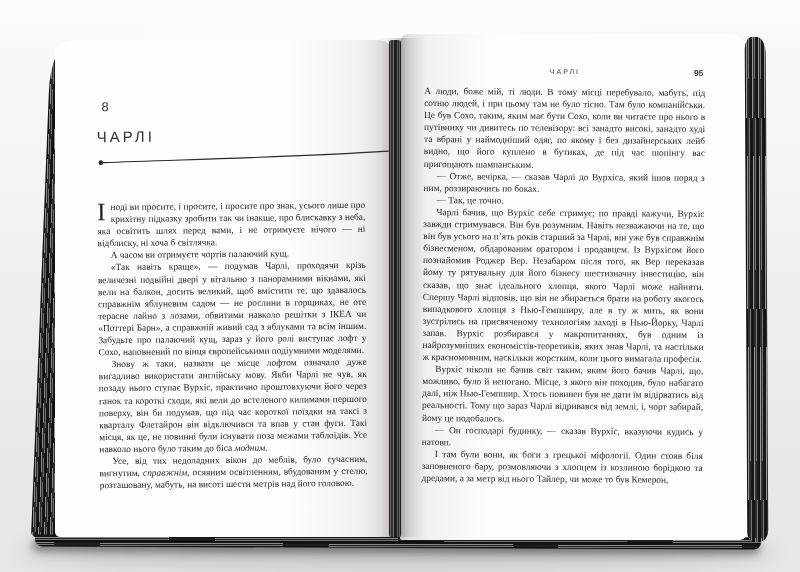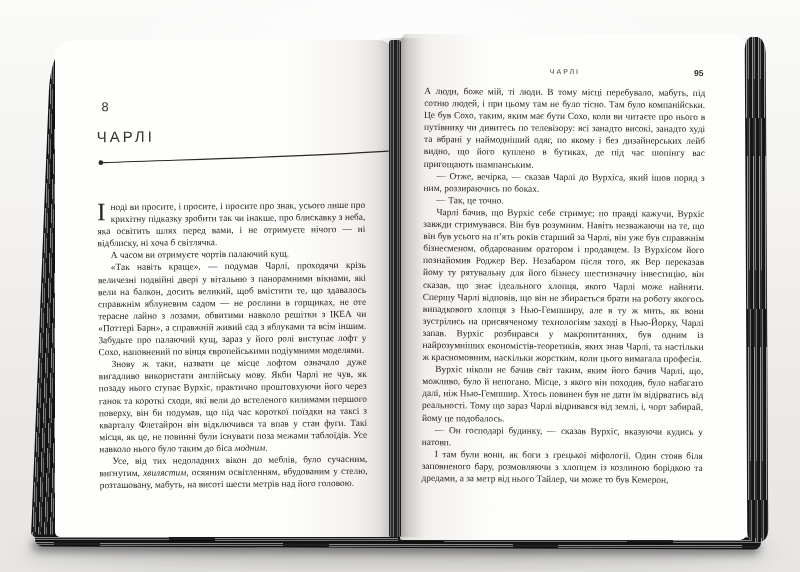--- a/index.html
+++ b/index.html
@@ -107,21 +107,21 @@
       <div class="chapter-title">ЧАРЛІ</div>
       <svg class="chapter-rule" width="294" height="16" viewBox="0 0 294 16">
         <circle cx="4" cy="11.5" r="2.3" fill="#2c2825"></circle>
         <path d="M6 11.5 C 90 9, 190 8, 292 2.5" stroke="#2c2825" stroke-width="1.1" fill="none"></path>
       </svg>
       <div class="body-text left-body">
         <p class="para flush"><span class="dropcap">І</span><span>ноді ви просите, і просите, і просите про знак, усього лише про крихітну підказку зробити так чи інакше, про блискавку з неба, яка освітить шлях перед вами, і не отримуєте нічого — ні відблиску, ні хоча б світлячка.</span></p>
         <p class="para">А часом ви отримуєте чортів палаючий кущ.</p>
         <p class="para">«Так навіть краще», — подумав Чарлі, проходячи крізь величезні подвійні двері у вітальню з панорамними вікнами, які вели на балкон, досить великий, щоб вмістити те, що здавалось справжнім яблуневим садом — не рослини в горщиках, не оте терасне лайно з лозами, обвитими навколо решітки з ІКЕА чи «Поттері Барн», а справжній живий сад з яблуками та всім іншим. Забудьте про палаючий кущ, зараз у його ролі виступає лофт у Сохо, наповнений по вінця європейськими подіумними моделями.</p>
         <p class="para"><span>Знову ж таки, назвати це місце лофтом означало дуже вигадливо використати англійську мову. Якби Чарлі не чув, як позаду нього ступає Вурхіс, практично проштовхуючи його через ганок та короткі сходи, які вели до встеленого килимами першого поверху, він би подумав, що під час короткої поїздки на таксі з кварталу Флетайрон він відключився та впав у стан фуги. Такі місця, як це, не повинні були існувати поза межами таблоїдів. Усе навколо нього було таким до біса </span><em>модним</em><span>.</span></p>
-        <p class="para"><span>Усе, від тих недоладних вікон до меблів, було сучасним, вигнутим, </span><em>хвилястим</em><span>, осяяним освітленням, вбудованим у стелю, розташовану, мабуть, на висоті шести метрів над його головою.</span></p>
+        <p class="para"><span>Усе, від тих недоладних вікон до меблів, було сучасним, вигнутим, </span><em>справжнім</em><span>, осяяним освітленням, вбудованим у стелю, розташовану, мабуть, на висоті шести метрів над його головою.</span></p>
       </div>
     </div>
 
     <div class="right-content">
       <div class="running-row">
         <span class="running-header">ЧАРЛІ</span>
         <span class="folio">95</span>
       </div>
       <div class="body-text right-body">
         <p class="para flush">А люди, боже мій, ті люди. В тому місці перебувало, мабуть, під сотню людей, і при цьому там не було тісно. Там було компанійськи. Це був Сохо, таким, яким має бути Сохо, коли ви читаєте про нього в путівнику чи дивитесь по телевізору: всі занадто високі, занадто худі та вбрані у наймодніший одяг, по якому і без дизайнерських лейб видно, що його куплено в бутиках, де під час шопінгу вас пригощають шампанським.</p>

